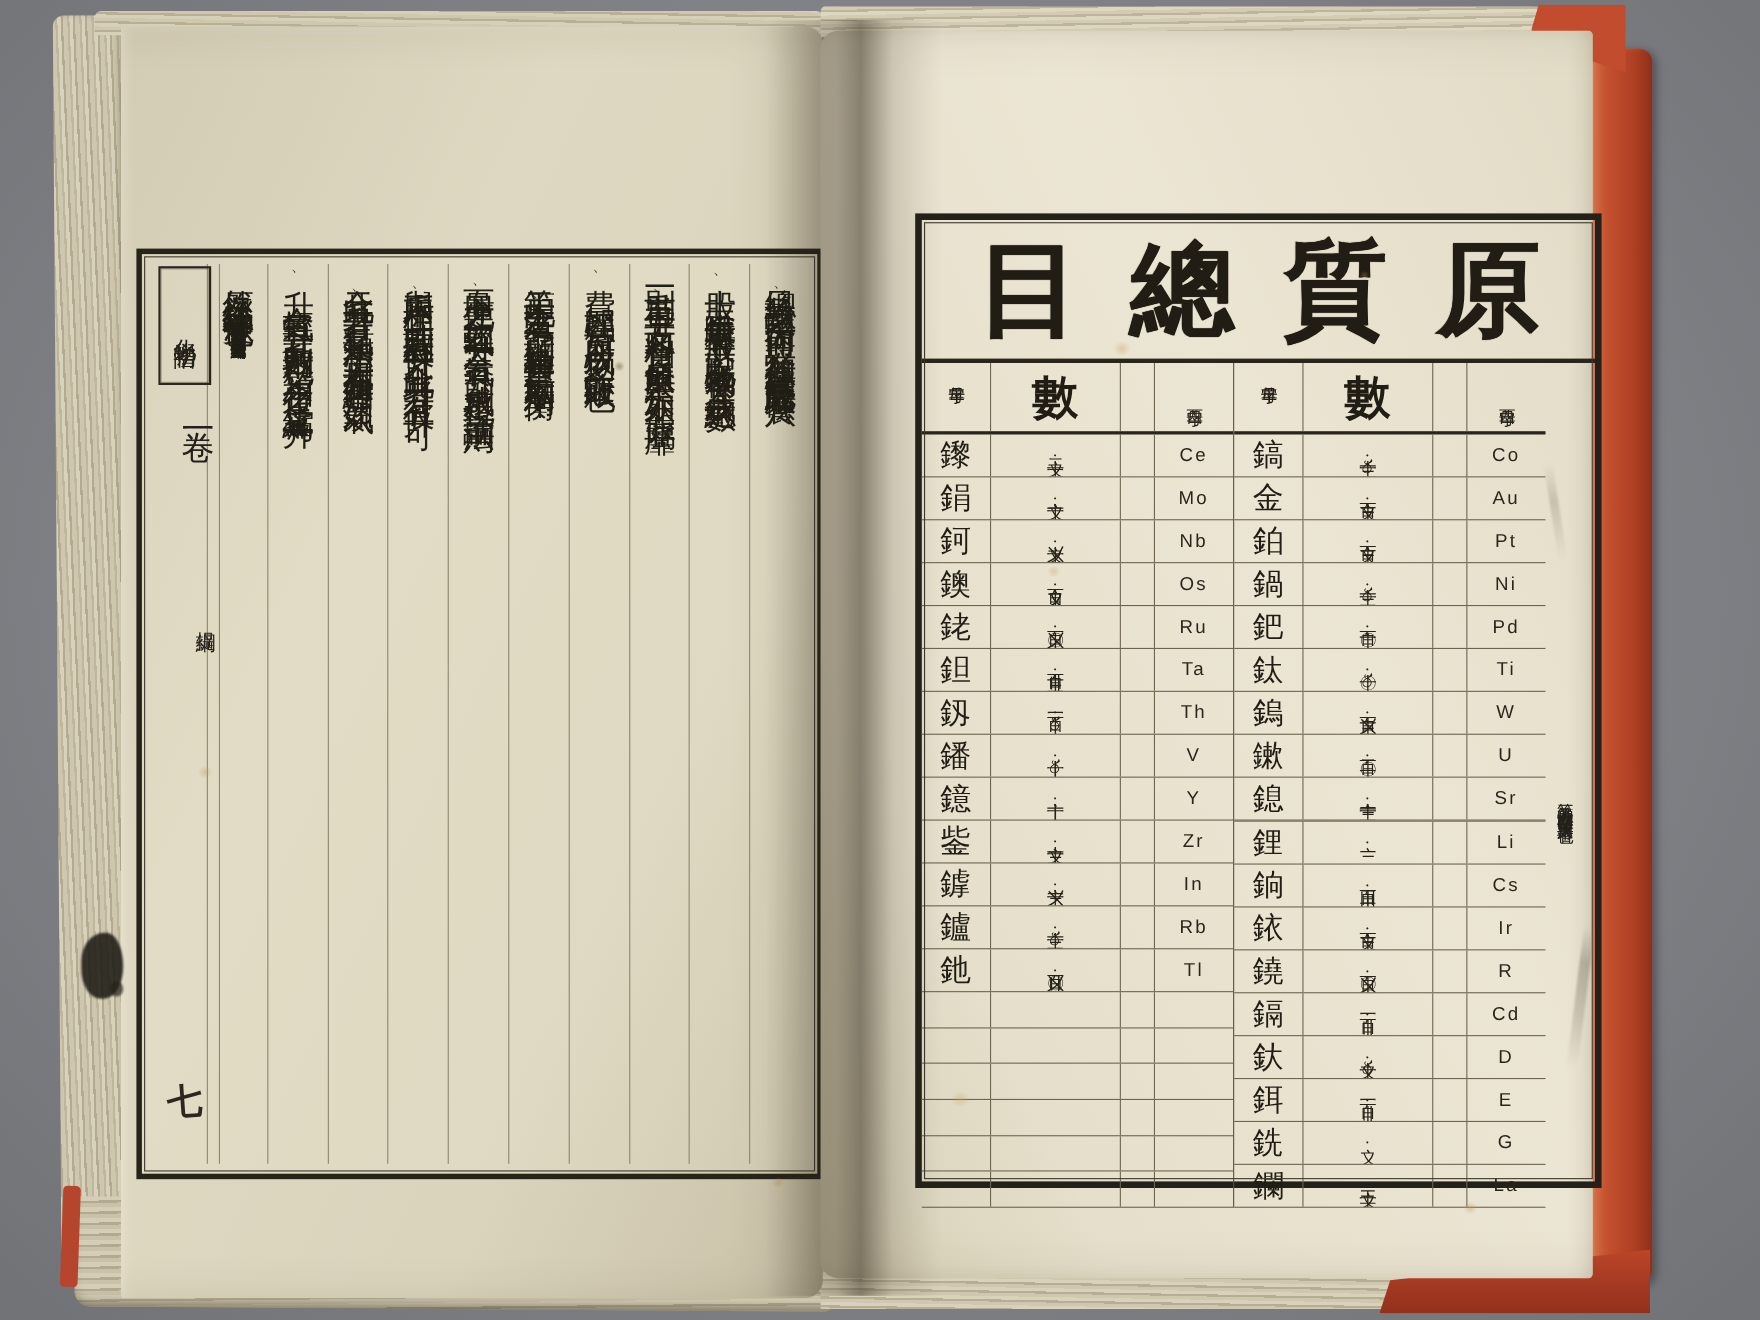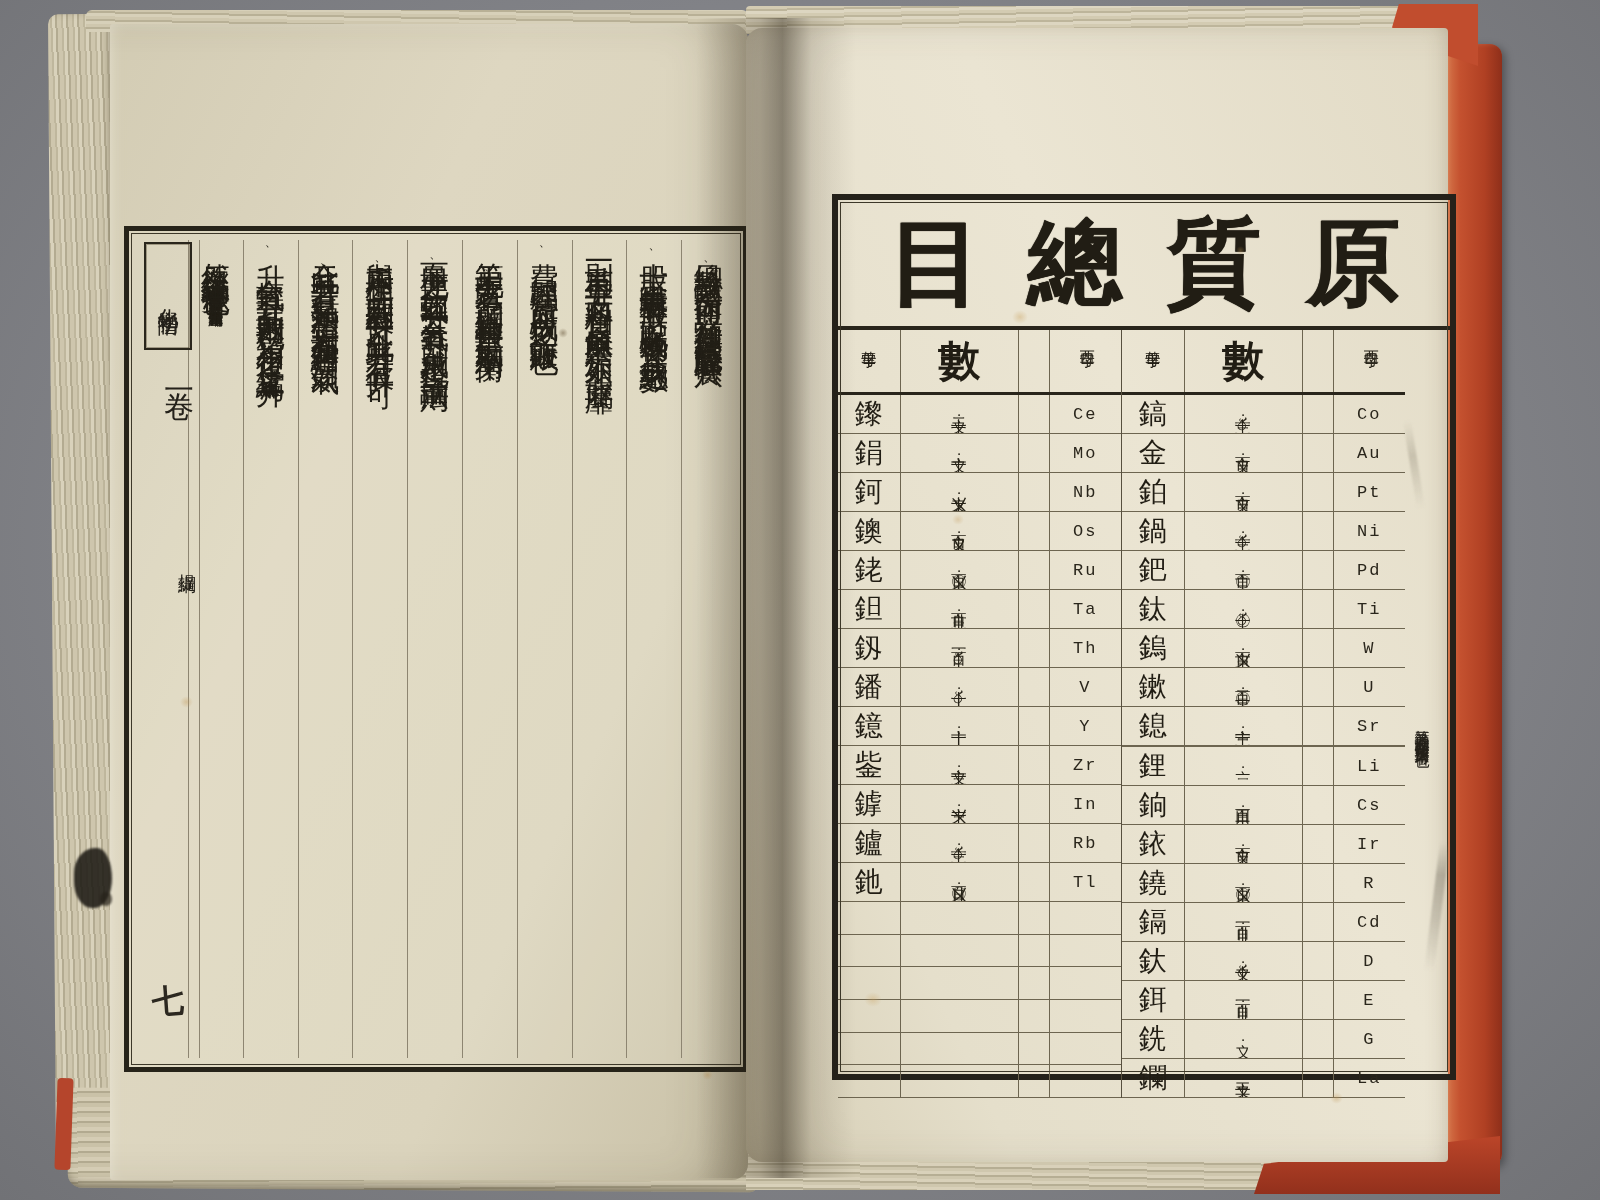--- a/index.html
+++ b/index.html
@@ -83,21 +83,21 @@
   .tbody{flex:1;display:flex;}
   .tgroup{width:283px;display:flex;flex-direction:column;border-left:1px solid #57503f;}
   .tgroup:first-child{border-left:none;}
   .trow{display:flex;border-bottom:1px solid #6d6550;flex:1;}
   .thead{flex:0 0 62px;border-bottom:3px solid #29251b;}
   .tc{border-right:1px solid #6d6550;display:flex;align-items:center;justify-content:center;overflow:hidden;}
   .c-zh{width:62px;font-size:28px;color:#211d14;}
   .c-num{width:118px;}
   .c-sp{width:30px;}
   .c-sym{width:72px;font-size:17px;letter-spacing:2px;color:#2a261c;
-    font-family:Liberation Mono, monospace;border-right:none;}
+    font-family:Liberation Sans, sans-serif;border-right:none;text-align:center;}
   .num-v{writing-mode:vertical-rl;text-orientation:upright;font-size:15.5px;line-height:17px;
     letter-spacing:0;color:#262217;max-height:100%;}
   .hv{writing-mode:vertical-rl;text-orientation:upright;font-size:15px;line-height:16px;
     letter-spacing:1px;height:44px;display:inline-block;}
   .hn{font-size:42px;font-weight:bold;letter-spacing:0;color:#211d14;}
   .note-col{width:33px;position:relative;}
   .note-col .vtx{position:absolute;top:388px;left:8px;font-size:15px;letter-spacing:1.5px;line-height:17px;}
 
   
   .spot{position:absolute;border-radius:50%;pointer-events:none;z-index:6;}

